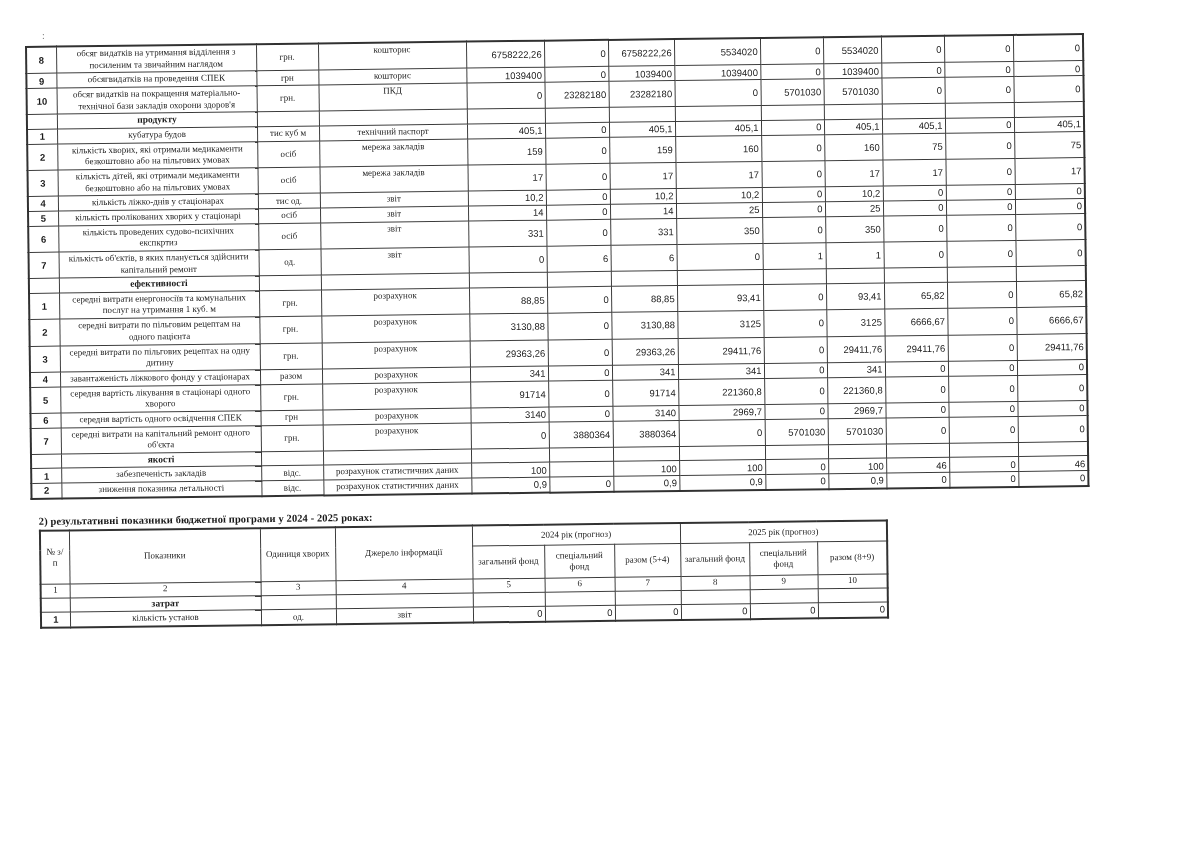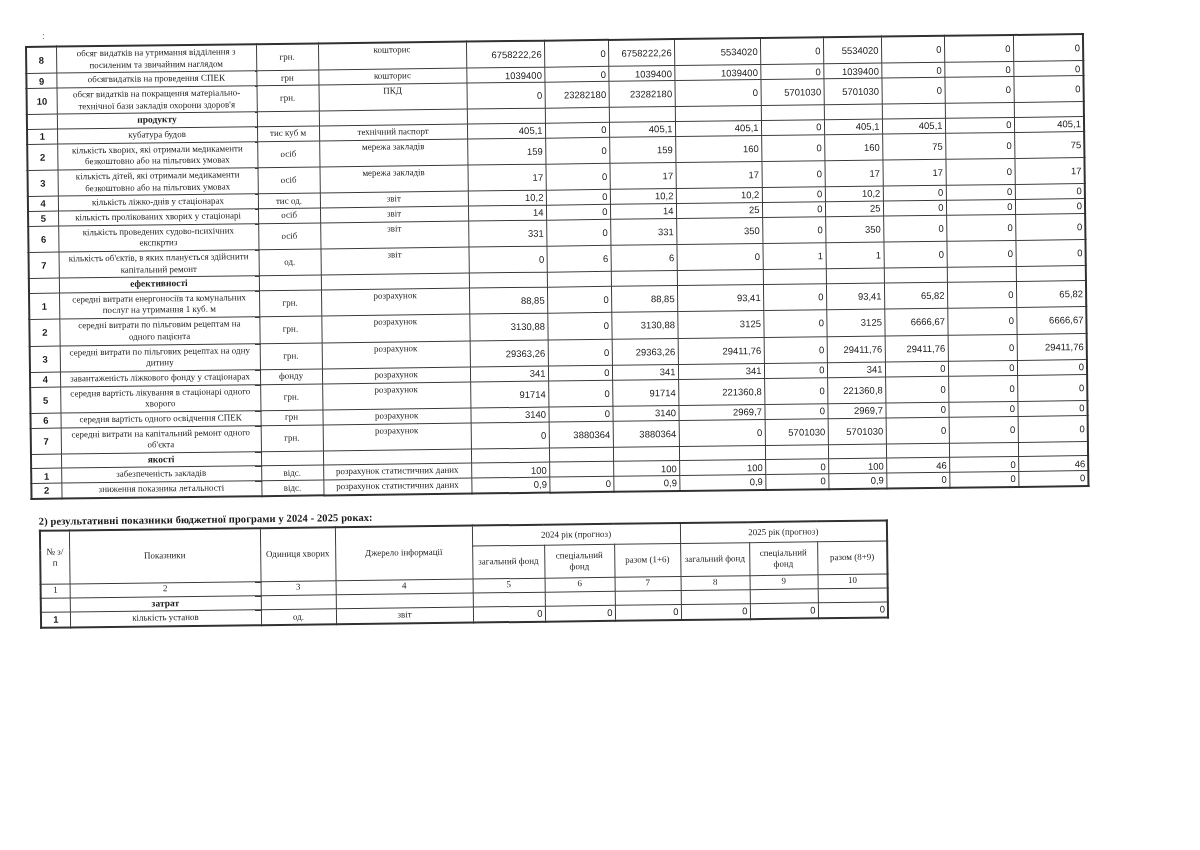--- a/index.html
+++ b/index.html
@@ -279,21 +279,21 @@
           <td class="val">29411,76</td>
           <td class="val">0</td>
           <td class="val">29411,76</td>
           <td class="val">29411,76</td>
           <td class="val">0</td>
           <td class="val">29411,76</td>
         </tr>
         <tr>
           <td class="num">4</td>
           <td class="label">завантаженість ліжкового фонду у стаціонарах</td>
-          <td class="unit">фонду</td>
+          <td class="unit">разом</td>
           <td class="source">розрахунок</td>
           <td class="val">341</td>
           <td class="val">0</td>
           <td class="val">341</td>
           <td class="val">341</td>
           <td class="val">0</td>
           <td class="val">341</td>
           <td class="val">0</td>
           <td class="val">0</td>
           <td class="val">0</td>
@@ -411,21 +411,21 @@
         <th rowspan="2">№ з/п</th>
         <th rowspan="2">Показники</th>
         <th rowspan="2">Одиниця хворих</th>
         <th rowspan="2">Джерело інформації</th>
         <th colspan="3">2024 рік (прогноз)</th>
         <th colspan="3">2025 рік (прогноз)</th>
       </tr>
       <tr class="colhead">
         <th>загальний фонд</th>
         <th>спеціальний фонд</th>
-        <th>разом (1+6)</th>
+        <th>разом (5+4)</th>
         <th>загальний фонд</th>
         <th>спеціальний фонд</th>
         <th>разом (8+9)</th>
       </tr>
       <tr class="numbering">
         <td>1</td>
         <td>2</td>
         <td>3</td>
         <td>4</td>
         <td>5</td>

